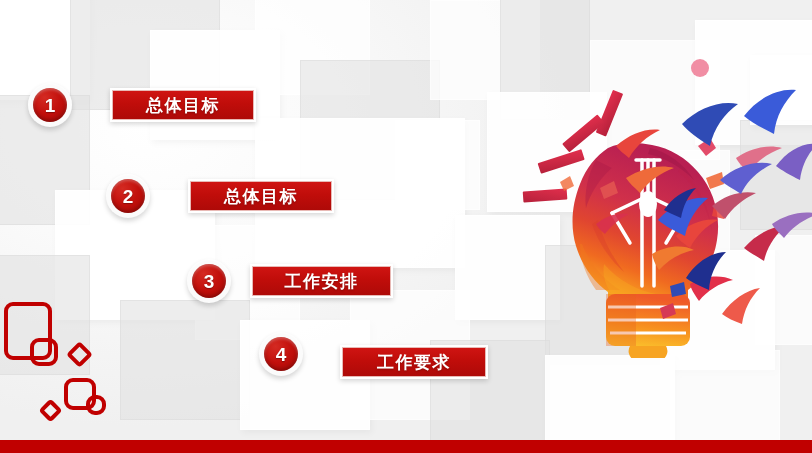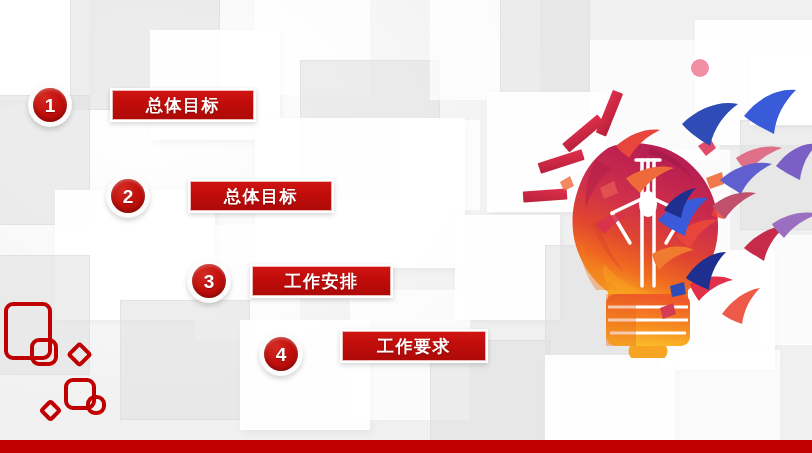--- a/index.html
+++ b/index.html
@@ -264,21 +264,21 @@
         <div class="banner" style="left: 250px; top: 264px; width: 143px;">
           <div class="banner-fill">
             <div class="banner-label">工作安排</div>
           </div>
         </div>
       </div>
       <div class="row" style="left: 0px; top: 0px;">
         <div class="num-circle" style="left: 259px; top: 332px;">
           <div class="num-inner">4</div>
         </div>
-        <div class="banner" style="left: 340px; top: 329px; width: 148px;">
+        <div class="banner" style="left: 340px; top: 345px; width: 148px;">
           <div class="banner-fill">
             <div class="banner-label">工作要求</div>
           </div>
         </div>
       </div>
     </div>
 
   <div id="deco">
     <div class="d-rect" style="left:4px;  top:12px;  width:48px; height:58px;"></div>
     <div class="d-rect" style="left:30px; top:48px;  width:28px; height:28px;"></div>

